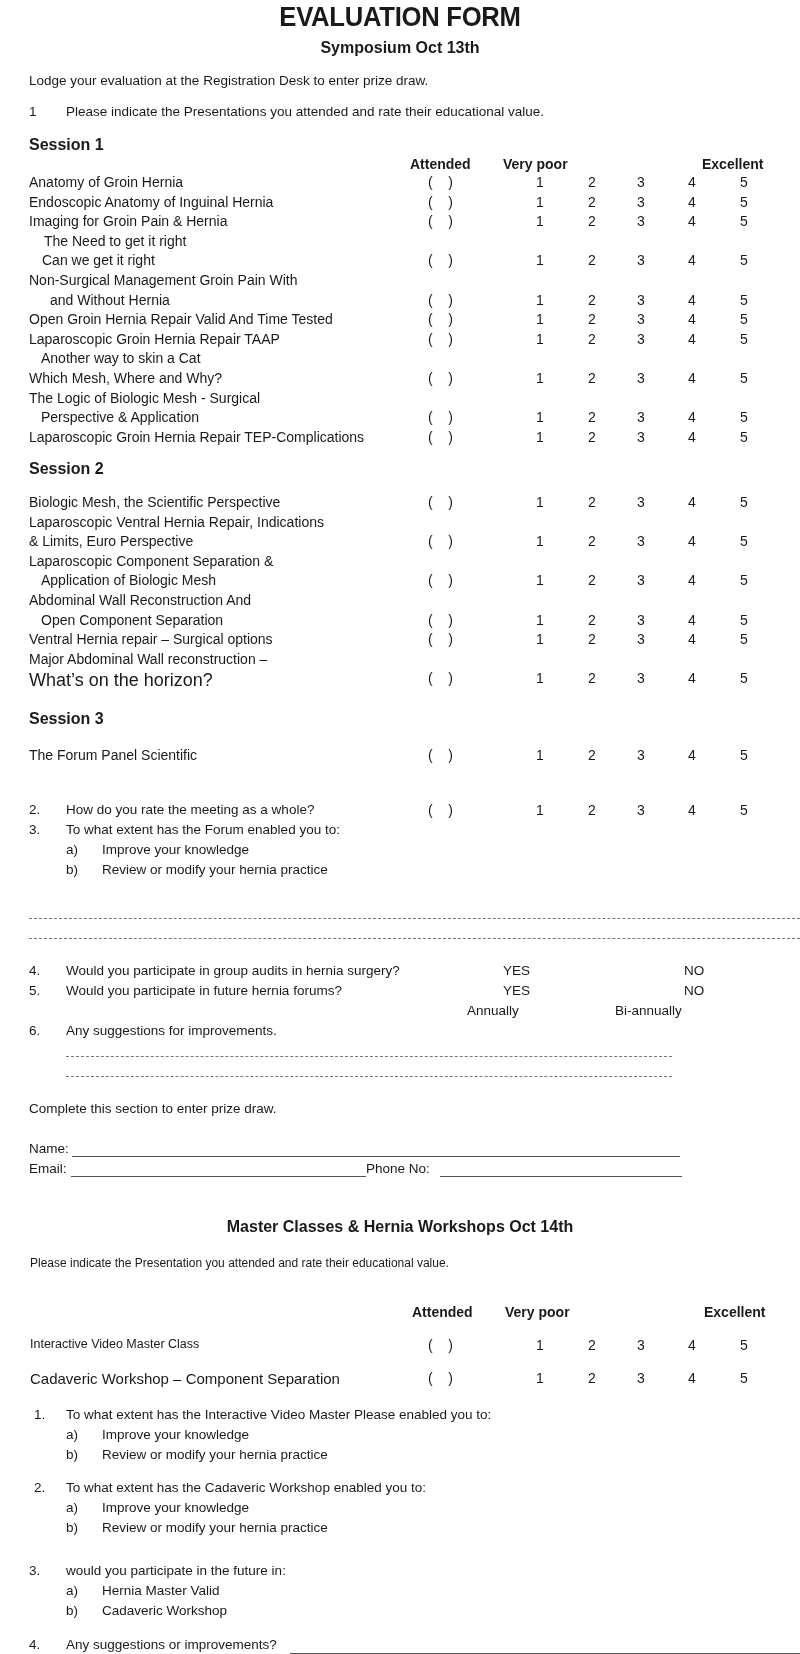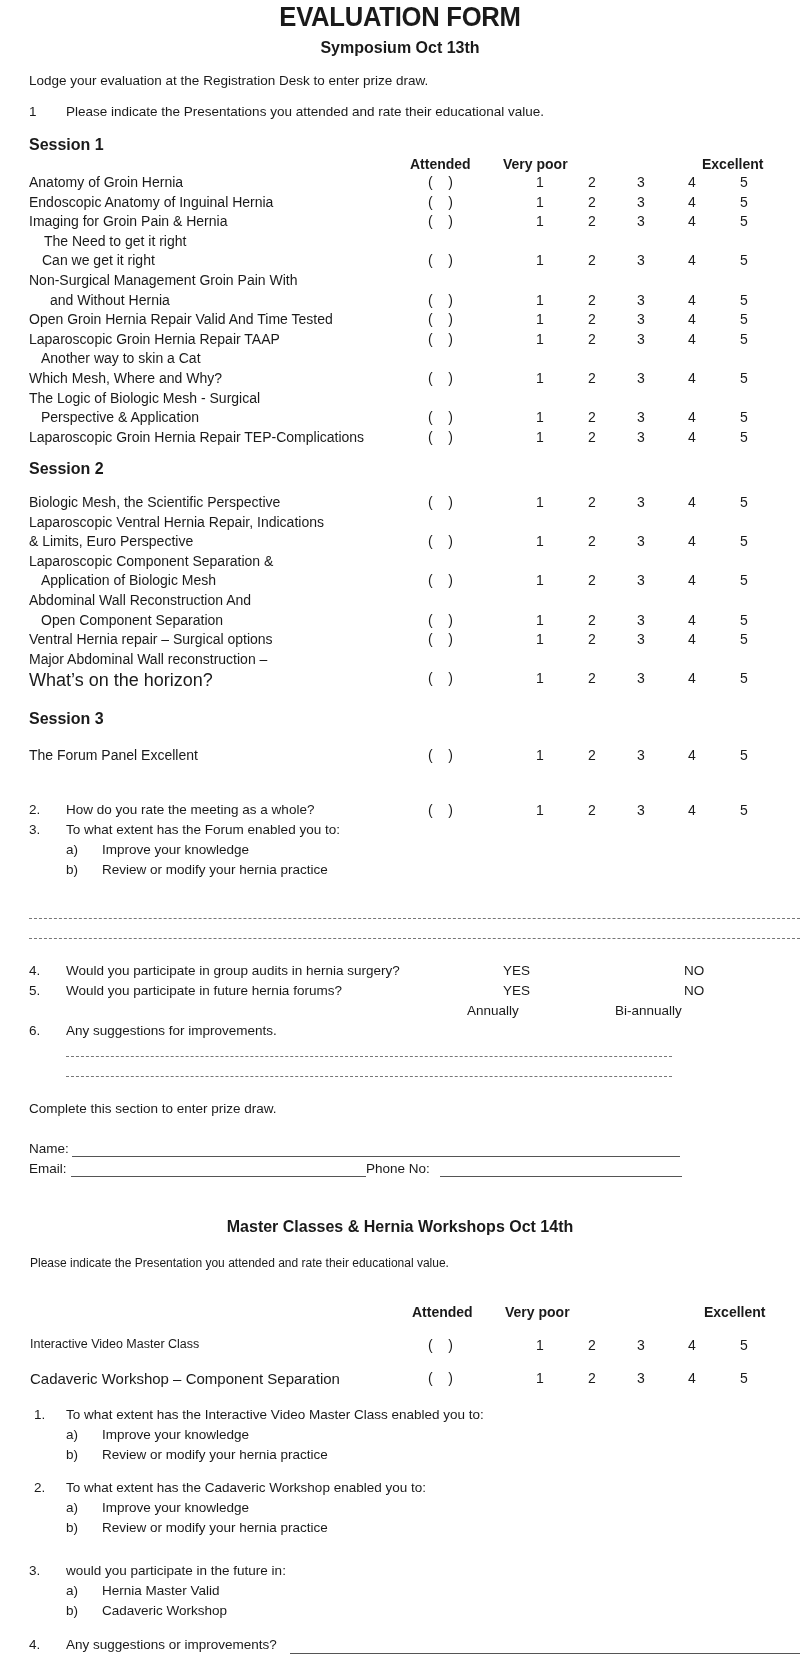--- a/index.html
+++ b/index.html
@@ -151,21 +151,21 @@
     <div class="num" style="left:737px;top:631.2000000000002px;">5</div>
     <div class="abs" style="left:29px;top:650.8000000000002px;font-size:14px;">Major Abdominal Wall reconstruction –</div>
     <div class="abs" style="left:29px;top:670.4000000000002px;font-size:18px;">What’s on the horizon?</div>
     <div class="paren abs" style="left: 428px; top: 670.4px; width: 40px; white-space: pre;">(    )</div>
     <div class="num" style="left:533px;top:670.4000000000002px;">1</div>
     <div class="num" style="left:585px;top:670.4000000000002px;">2</div>
     <div class="num" style="left:634px;top:670.4000000000002px;">3</div>
     <div class="num" style="left:685px;top:670.4000000000002px;">4</div>
     <div class="num" style="left:737px;top:670.4000000000002px;">5</div>
     <div class="abs session-h" style="left:29px;top:710px;">Session 3</div>
-    <div class="abs" style="left:29px;top:747px;font-size:14px;">The Forum Panel Excellent</div>
+    <div class="abs" style="left:29px;top:747px;font-size:14px;">The Forum Panel Scientific</div>
     <div class="paren abs" style="left: 428px; top: 747px; width: 40px; white-space: pre;">(    )</div>
     <div class="num" style="left:533px;top:747px;">1</div>
     <div class="num" style="left:585px;top:747px;">2</div>
     <div class="num" style="left:634px;top:747px;">3</div>
     <div class="num" style="left:685px;top:747px;">4</div>
     <div class="num" style="left:737px;top:747px;">5</div>
   </div>
 
 <div class="abs txt" style="left:29px;top:802px;">2.</div>
 <div class="abs txt" style="left:66px;top:802px;">How do you rate the meeting as a whole?</div>
@@ -230,21 +230,21 @@
     <div class="abs" style="left:30px;top:1370px;font-size:15px;">Cadaveric Workshop – Component Separation</div>
     <div class="paren abs" style="left: 428px; top: 1370px; width: 40px; white-space: pre;">(    )</div>
     <div class="num" style="left:533px;top:1370px;">1</div>
     <div class="num" style="left:585px;top:1370px;">2</div>
     <div class="num" style="left:634px;top:1370px;">3</div>
     <div class="num" style="left:685px;top:1370px;">4</div>
     <div class="num" style="left:737px;top:1370px;">5</div>
   </div>
 <div id="ws-questions">
     <div class="abs txt" style="left:34px;top:1407px;font-size:13.5px;">1.</div>
-    <div class="abs txt" style="left:66px;top:1407px;font-size:13.5px;">To what extent has the Interactive Video Master Class enabled you to:</div>
+    <div class="abs txt" style="left:66px;top:1407px;font-size:13.5px;">To what extent has the Interactive Video Master Please enabled you to:</div>
     <div class="abs txt" style="left:66px;top:1427px;">a)</div>
     <div class="abs txt" style="left:102px;top:1427px;">Improve your knowledge</div>
     <div class="abs txt" style="left:66px;top:1447px;">b)</div>
     <div class="abs txt" style="left:102px;top:1447px;">Review or modify your hernia practice</div>
     <div class="abs txt" style="left:34px;top:1480px;font-size:13.5px;">2.</div>
     <div class="abs txt" style="left:66px;top:1480px;font-size:13.5px;">To what extent has the Cadaveric Workshop enabled you to:</div>
     <div class="abs txt" style="left:66px;top:1500px;">a)</div>
     <div class="abs txt" style="left:102px;top:1500px;">Improve your knowledge</div>
     <div class="abs txt" style="left:66px;top:1520px;">b)</div>
     <div class="abs txt" style="left:102px;top:1520px;">Review or modify your hernia practice</div>

